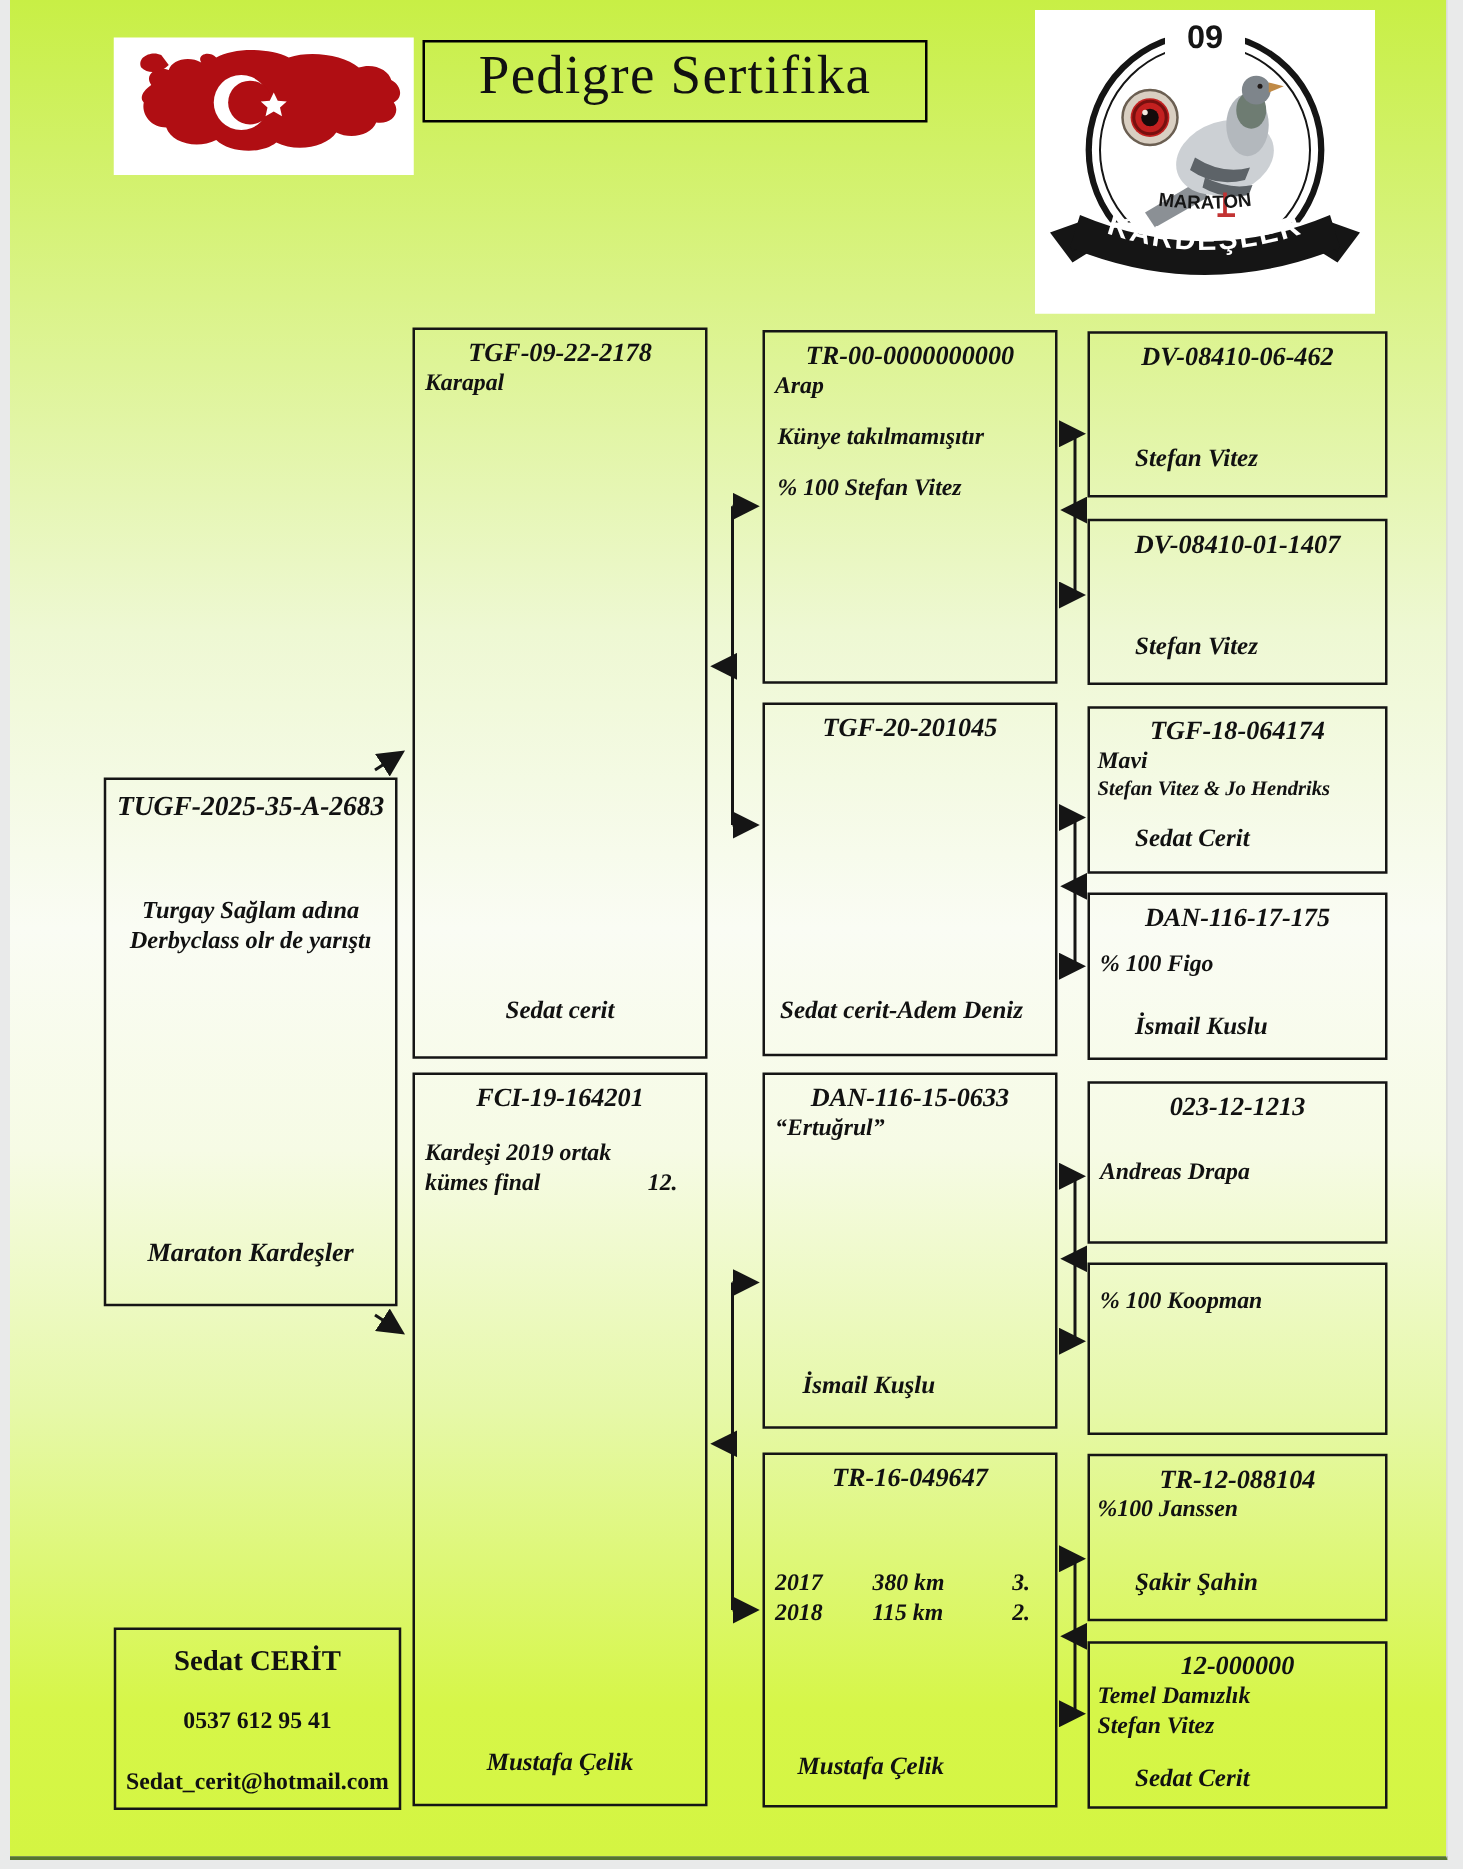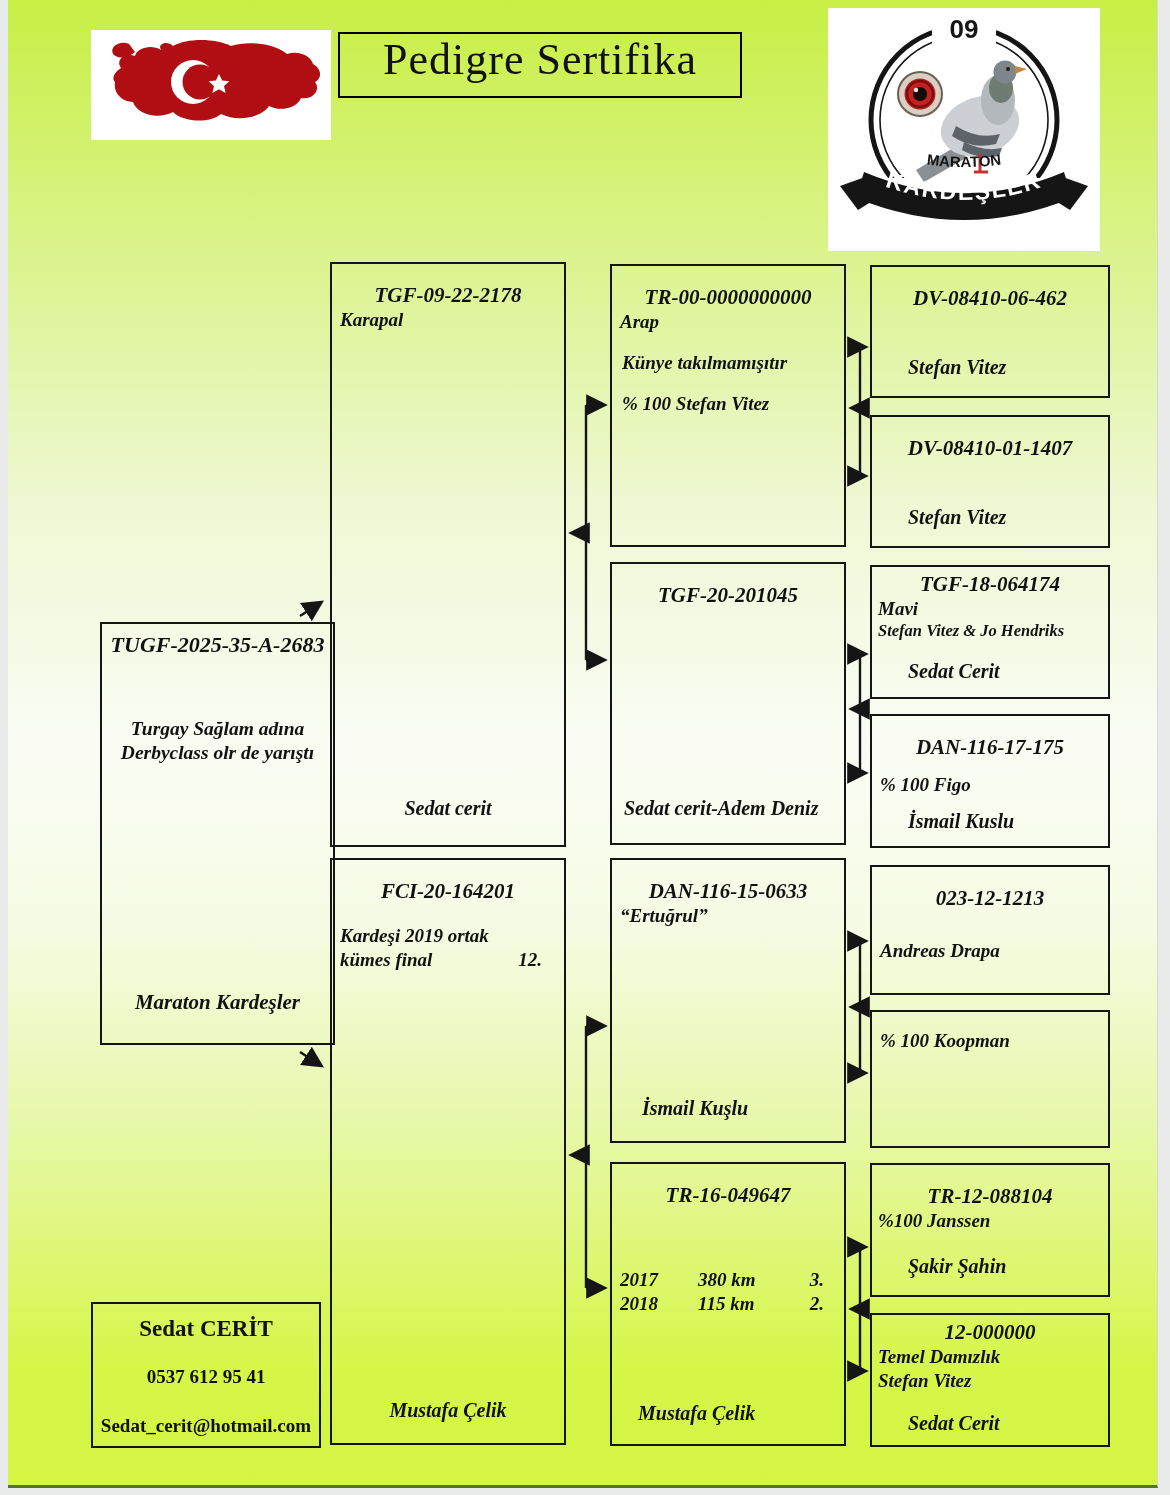--- a/index.html
+++ b/index.html
@@ -26,26 +26,26 @@
     border:2.5px solid #000;display:flex;justify-content:center;
     font-size:44px;letter-spacing:1px;
   }
   .logo{position:absolute;left:820px;top:8px;width:272px;height:243px;background:#fff;}
 
   
   .pbox{
     position:absolute;border:2.4px solid #151515;box-sizing:border-box;
     font-weight:bold;font-style:italic;font-size:19px;line-height:1.25;
   }
-  .ring{font-size:21px;text-align:center;padding-top:18px;}
+  .ring{font-size:21px;text-align:center;padding-top:5px;}
   .l{padding-left:8px;}
   .owner{position:absolute;left:0;right:0;bottom:20px;text-align:center;font-size:20px;}
   .owner.ol{text-align:left;}
 
-  .main{left:92px;top:622px;width:235px;height:423px;}
+  .main{left:75px;top:622px;width:235px;height:423px;}
   .main .ring{font-size:22px;padding-top:7px;}
   .main .minfo{margin-top:58px;text-align:center;font-size:19.5px;}
   .main .owner{bottom:28px;font-size:21px;font-family:Liberation Serif, serif;}
 
   .sire{left:322px;top:262px;width:236px;height:585px;}
   .sire .owner{bottom:24px;}
   .dam{left:322px;top:858px;width:236px;height:587px;}
   .dam .dinfo{margin-top:20px;}
   .dam .drow{display:flex;justify-content:space-between;padding-right:22px;}
   .dam .owner{bottom:20px;}
@@ -214,21 +214,21 @@
     <div class="owner">Maraton Kardeşler</div>
   </div>
 
   <div class="pbox sire">
     <div class="ring">TGF-09-22-2178</div>
     <div class="l">Karapal</div>
     <div class="owner">Sedat cerit</div>
   </div>
 
   <div class="pbox dam">
-    <div class="ring">FCI-20-164201</div>
+    <div class="ring">FCI-19-164201</div>
     <div class="dinfo l">Kardeşi 2019 ortak</div>
     <div class="drow">
       <span class="l">kümes final</span>
       <span>12.</span>
     </div>
     <div class="owner">Mustafa Çelik</div>
   </div>
 
   <div class="pbox ss">
     <div class="ring">TR-00-0000000000</div>

